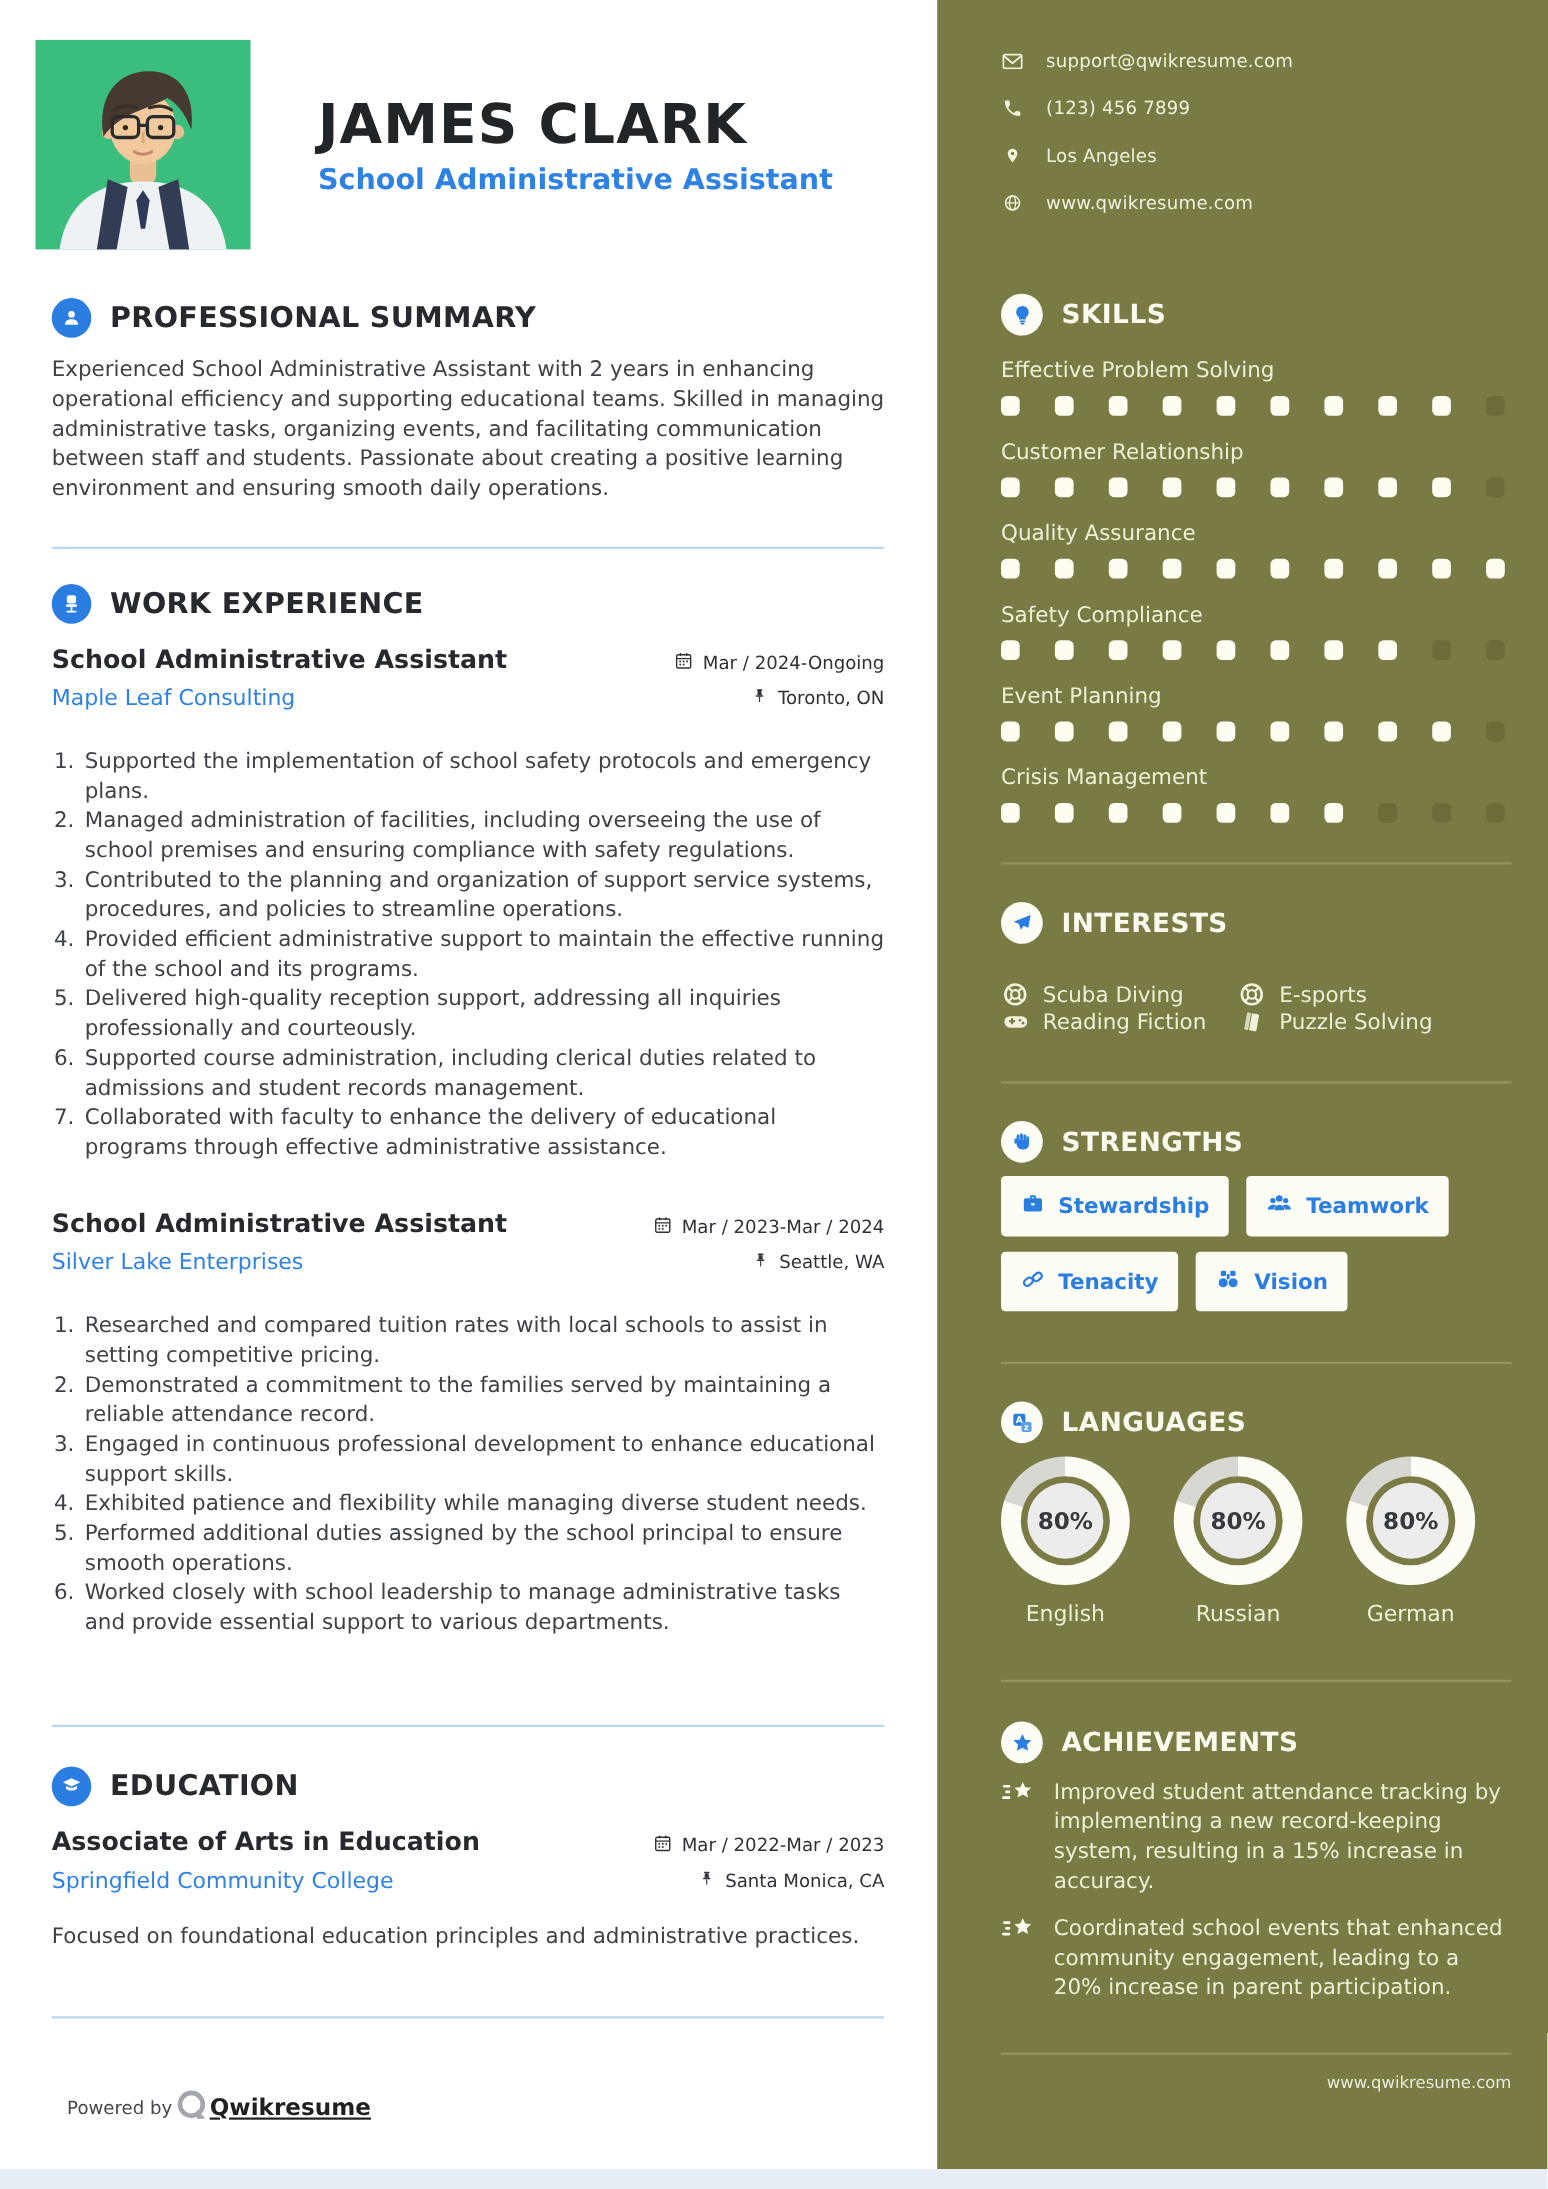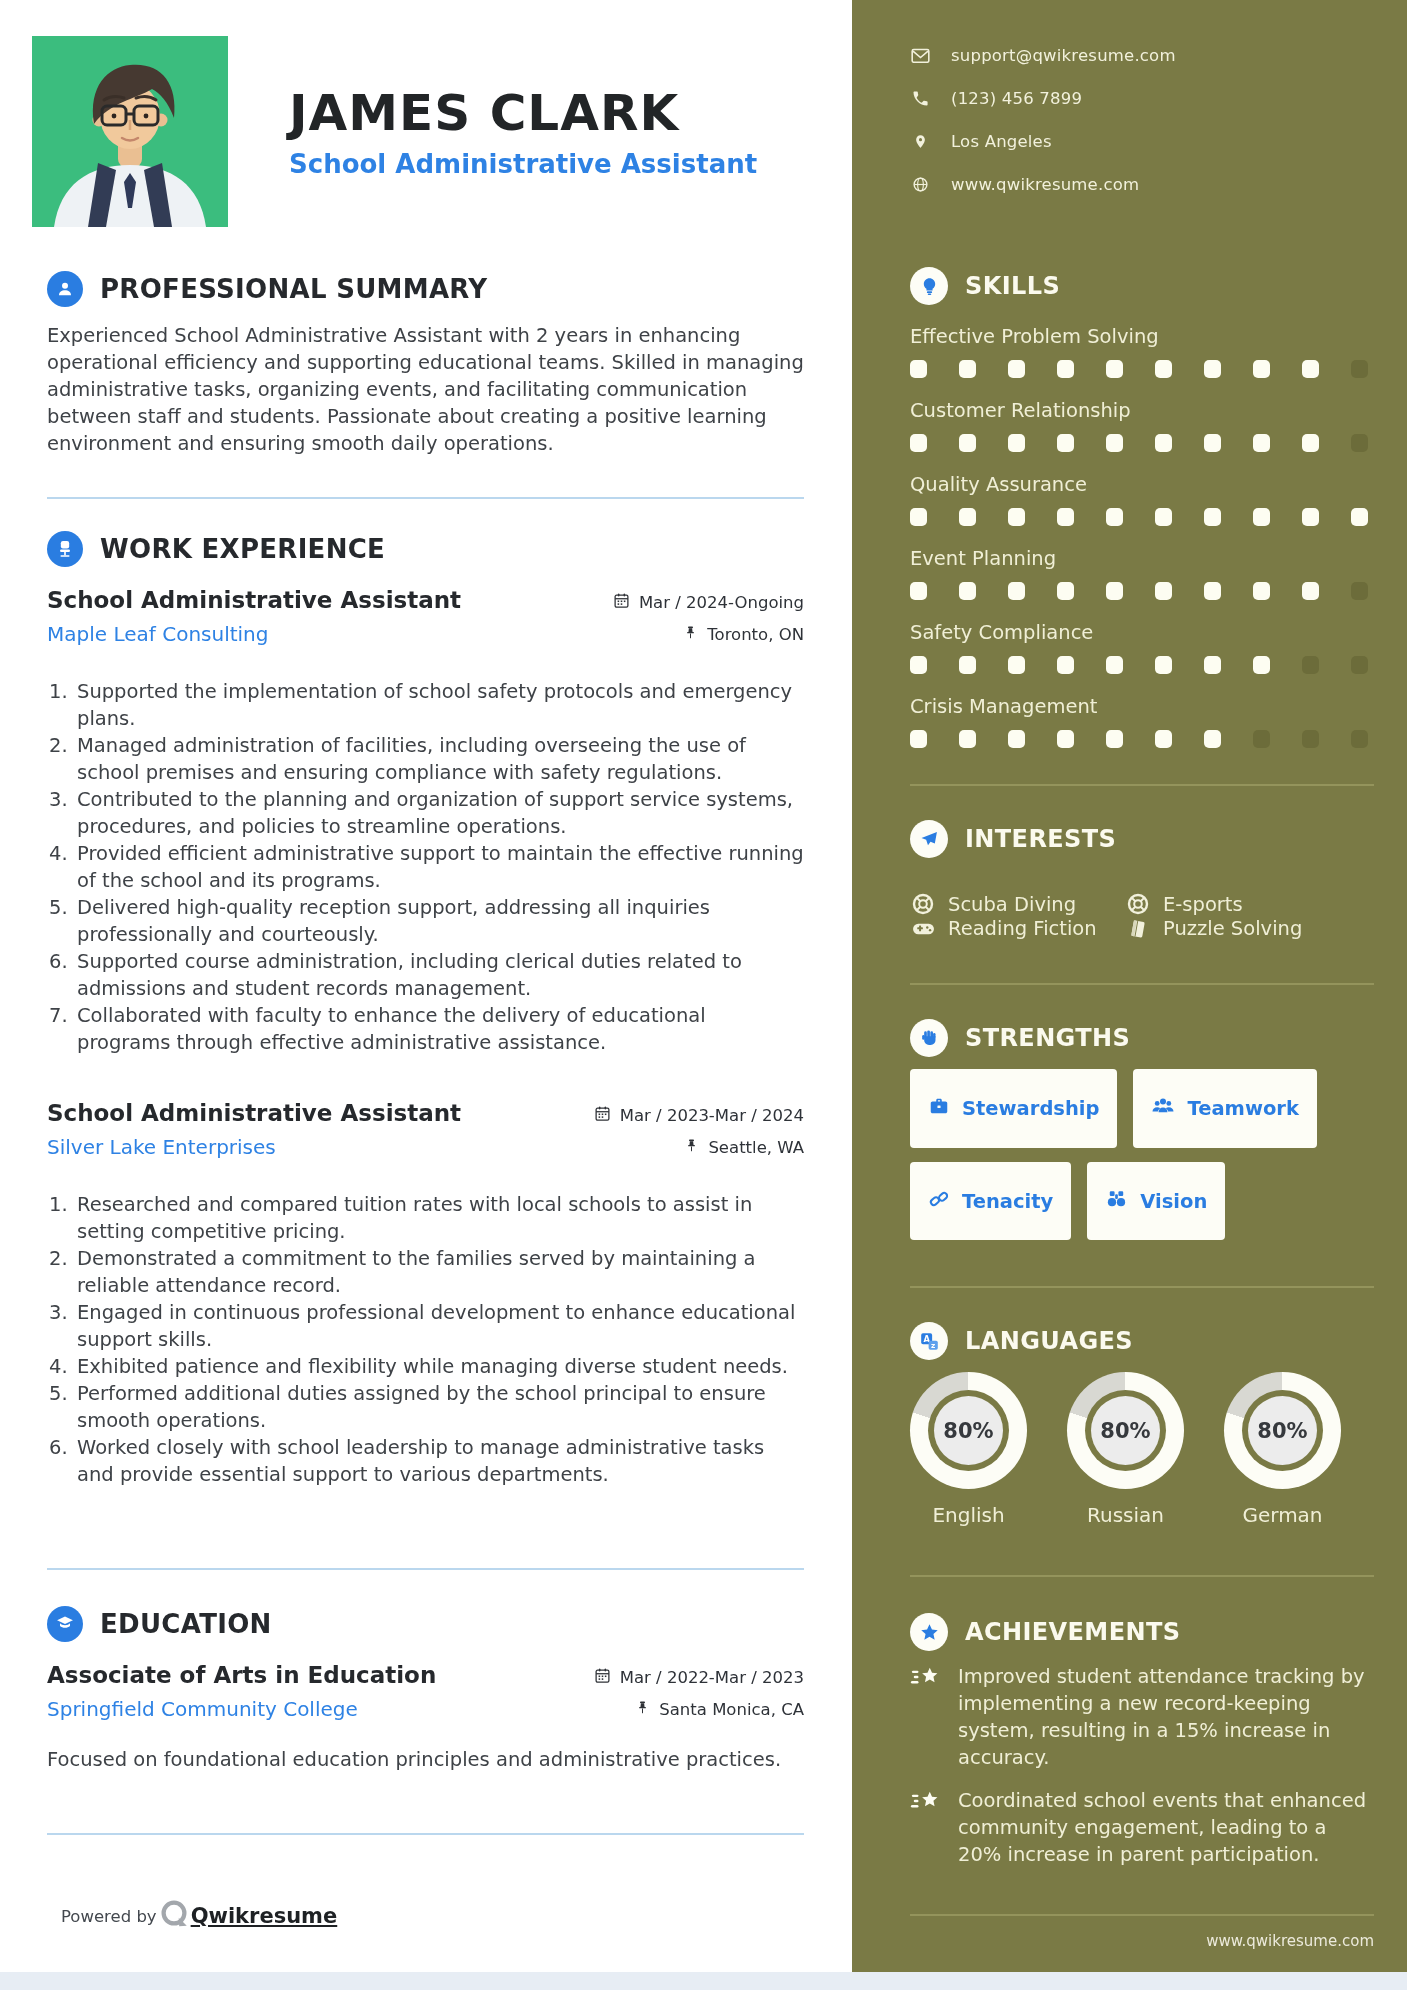--- a/index.html
+++ b/index.html
@@ -73,21 +73,21 @@
   .gdiv-4 { margin-top:48px; } .gdiv-5 { margin-top:46px; }
 
   .interests-sec { margin-top:34px; }
   .int-grid { display:grid; grid-template-columns:215px 1fr; row-gap:0; margin-top:34px; }
   .int-item { display:flex; align-items:center; gap:12px; font-size:19.5px; color:#f0efd6; }
   .int-icon { width:26px; flex:none; display:flex; justify-content:center; }
 
   .strengths-sec { margin-top:34px; }
   .str-wrap { display:flex; flex-wrap:wrap; gap:14px 16px; margin-top:12px; }
   .str-btn { background:#fdfdf6; border-radius:4px; display:flex; align-items:center; gap:12px;
-             padding:25px 18px; color:#2a7de1; font-size:19.5px; font-weight:600; }
+             padding:13px 18px; color:#2a7de1; font-size:19.5px; font-weight:600; }
 
   .languages-sec { margin-top:34px; }
   .rings { display:flex; gap:40px; margin-top:12px; }
   .lang { width:117px; text-align:center; }
   .ring { position:relative; width:117px; height:117px; border-radius:50%; }
   .ring::before { content:""; position:absolute; inset:18px; border-radius:50%; background:#7a7a45; }
   .ring-core { position:absolute; inset:24px; border-radius:50%; background:#ececec;
                display:flex; align-items:center; justify-content:center;
                font-size:21px; font-weight:700; color:#36393d; }
   .lang-label { margin-top:14px; font-size:20px; color:#f0efd6; }
@@ -428,46 +428,46 @@
               <span class="dot"></span>
               <span class="dot"></span>
               <span class="dot"></span>
               <span class="dot"></span>
               <span class="dot"></span>
               <span class="dot"></span>
               <span class="dot"></span>
             </div>
           </div>
           <div class="skill">
+            <div class="skill-label">Safety Compliance</div>
+            <div class="dots">
+              <span class="dot"></span>
+              <span class="dot"></span>
+              <span class="dot"></span>
+              <span class="dot"></span>
+              <span class="dot"></span>
+              <span class="dot"></span>
+              <span class="dot"></span>
+              <span class="dot"></span>
+              <span class="dot empty"></span>
+              <span class="dot empty"></span>
+            </div>
+          </div>
+          <div class="skill">
             <div class="skill-label">Event Planning</div>
             <div class="dots">
               <span class="dot"></span>
               <span class="dot"></span>
               <span class="dot"></span>
               <span class="dot"></span>
               <span class="dot"></span>
               <span class="dot"></span>
               <span class="dot"></span>
               <span class="dot"></span>
               <span class="dot"></span>
-              <span class="dot empty"></span>
-            </div>
-          </div>
-          <div class="skill">
-            <div class="skill-label">Safety Compliance</div>
-            <div class="dots">
-              <span class="dot"></span>
-              <span class="dot"></span>
-              <span class="dot"></span>
-              <span class="dot"></span>
-              <span class="dot"></span>
-              <span class="dot"></span>
-              <span class="dot"></span>
-              <span class="dot"></span>
-              <span class="dot empty"></span>
               <span class="dot empty"></span>
             </div>
           </div>
           <div class="skill">
             <div class="skill-label">Crisis Management</div>
             <div class="dots">
               <span class="dot"></span>
               <span class="dot"></span>
               <span class="dot"></span>
               <span class="dot"></span>

